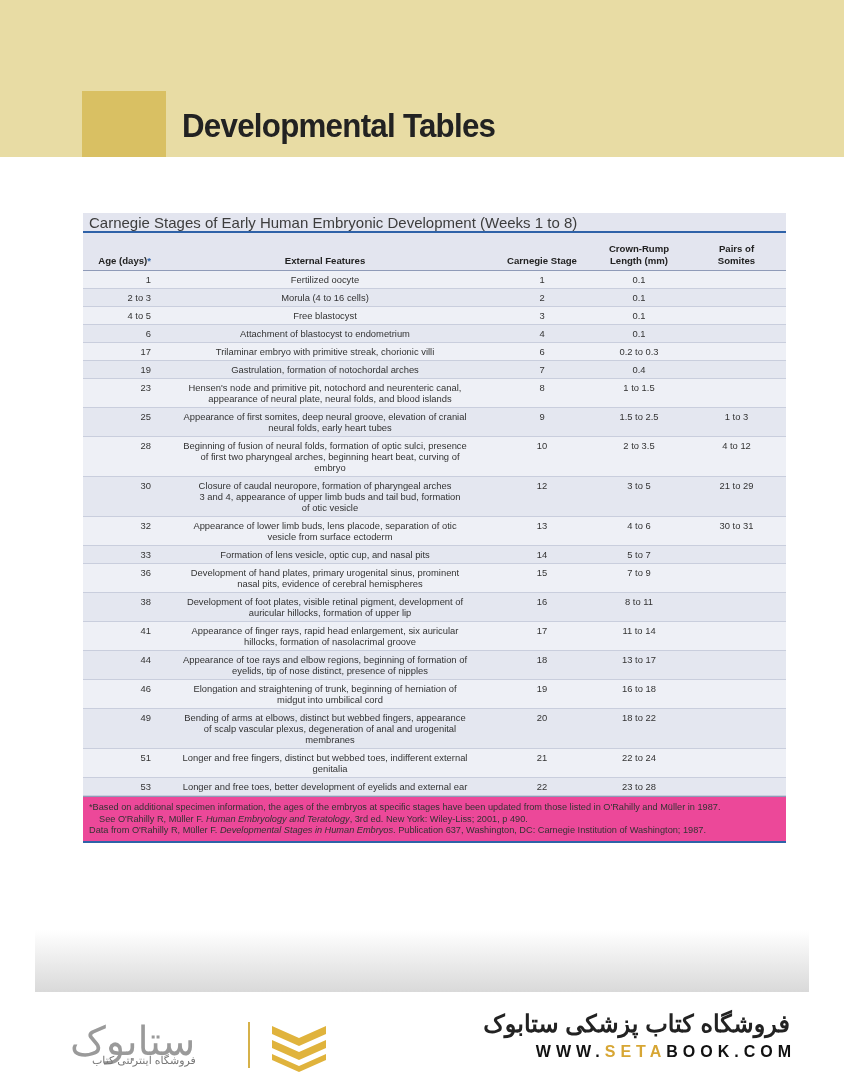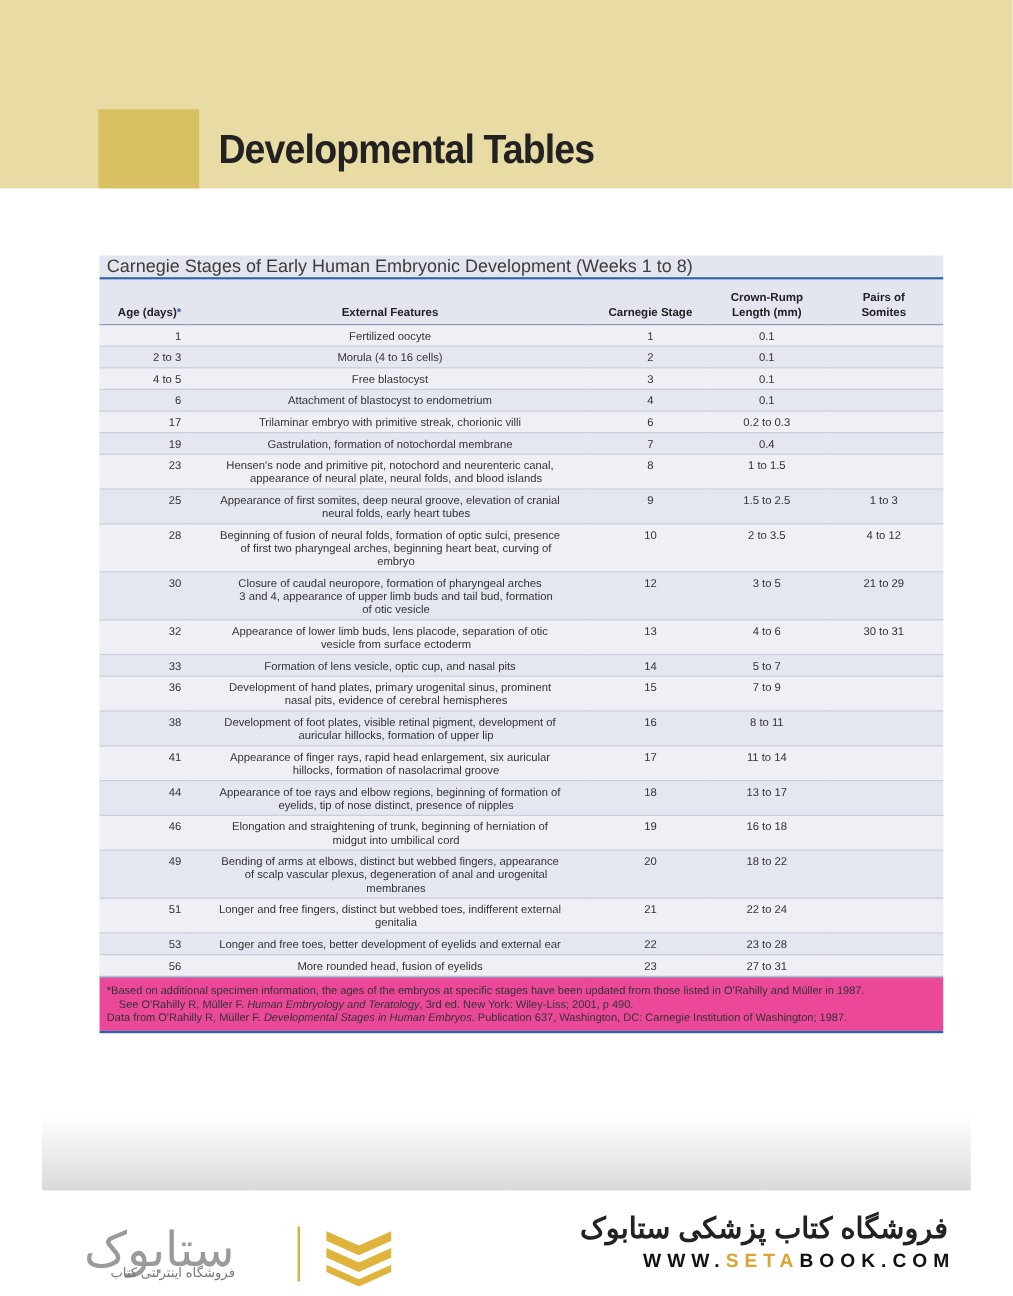--- a/index.html
+++ b/index.html
@@ -93,21 +93,21 @@
         </tr>
         <tr>
           <td class="c-age"><span>17</span></td>
           <td class="c-feat"><span>Trilaminar embryo with primitive streak, chorionic villi</span></td>
           <td class="c-stage"><span>6</span></td>
           <td class="c-crl"><span>0.2 to 0.3</span></td>
           <td class="c-som"><span></span></td>
         </tr>
         <tr>
           <td class="c-age"><span>19</span></td>
-          <td class="c-feat"><span>Gastrulation, formation of notochordal membrane</span></td>
+          <td class="c-feat"><span>Gastrulation, formation of notochordal arches</span></td>
           <td class="c-stage"><span>7</span></td>
           <td class="c-crl"><span>0.4</span></td>
           <td class="c-som"><span></span></td>
         </tr>
         <tr>
           <td class="c-age"><span>23</span></td>
           <td class="c-feat"><span>Hensen's node and primitive pit, notochord and neurenteric canal,</span><span class="line2">appearance of neural plate, neural folds, and blood islands</span></td>
           <td class="c-stage"><span>8</span></td>
           <td class="c-crl"><span>1 to 1.5</span></td>
           <td class="c-som"><span></span></td>
@@ -194,27 +194,20 @@
           <td class="c-feat"><span>Longer and free fingers, distinct but webbed toes, indifferent external</span><span class="line2">genitalia</span></td>
           <td class="c-stage"><span>21</span></td>
           <td class="c-crl"><span>22 to 24</span></td>
           <td class="c-som"><span></span></td>
         </tr>
         <tr>
           <td class="c-age"><span>53</span></td>
           <td class="c-feat"><span>Longer and free toes, better development of eyelids and external ear</span></td>
           <td class="c-stage"><span>22</span></td>
           <td class="c-crl"><span>23 to 28</span></td>
-          <td class="c-som"><span></span></td>
-        </tr>
-        <tr>
-          <td class="c-age"><span>56</span></td>
-          <td class="c-feat"><span>More rounded head, fusion of eyelids</span></td>
-          <td class="c-stage"><span>23</span></td>
-          <td class="c-crl"><span>27 to 31</span></td>
           <td class="c-som"><span></span></td>
         </tr>
       </tbody>
   </table>
   <div class="foot">
     <span>*Based on additional specimen information, the ages of the embryos at specific stages have been updated from those listed in O'Rahilly and Müller in 1987.</span>
     <span class="indent"><span>See O'Rahilly R, Müller F. </span><i>Human Embryology and Teratology</i><span>, 3rd ed. New York: Wiley-Liss; 2001, p 490.</span></span>
     <span style="display:block"><span>Data from O'Rahilly R, Müller F. </span><i>Developmental Stages in Human Embryos</i><span>. Publication 637, Washington, DC: Carnegie Institution of Washington; 1987.</span></span>
   </div>
   <div class="bottom-rule"></div>

